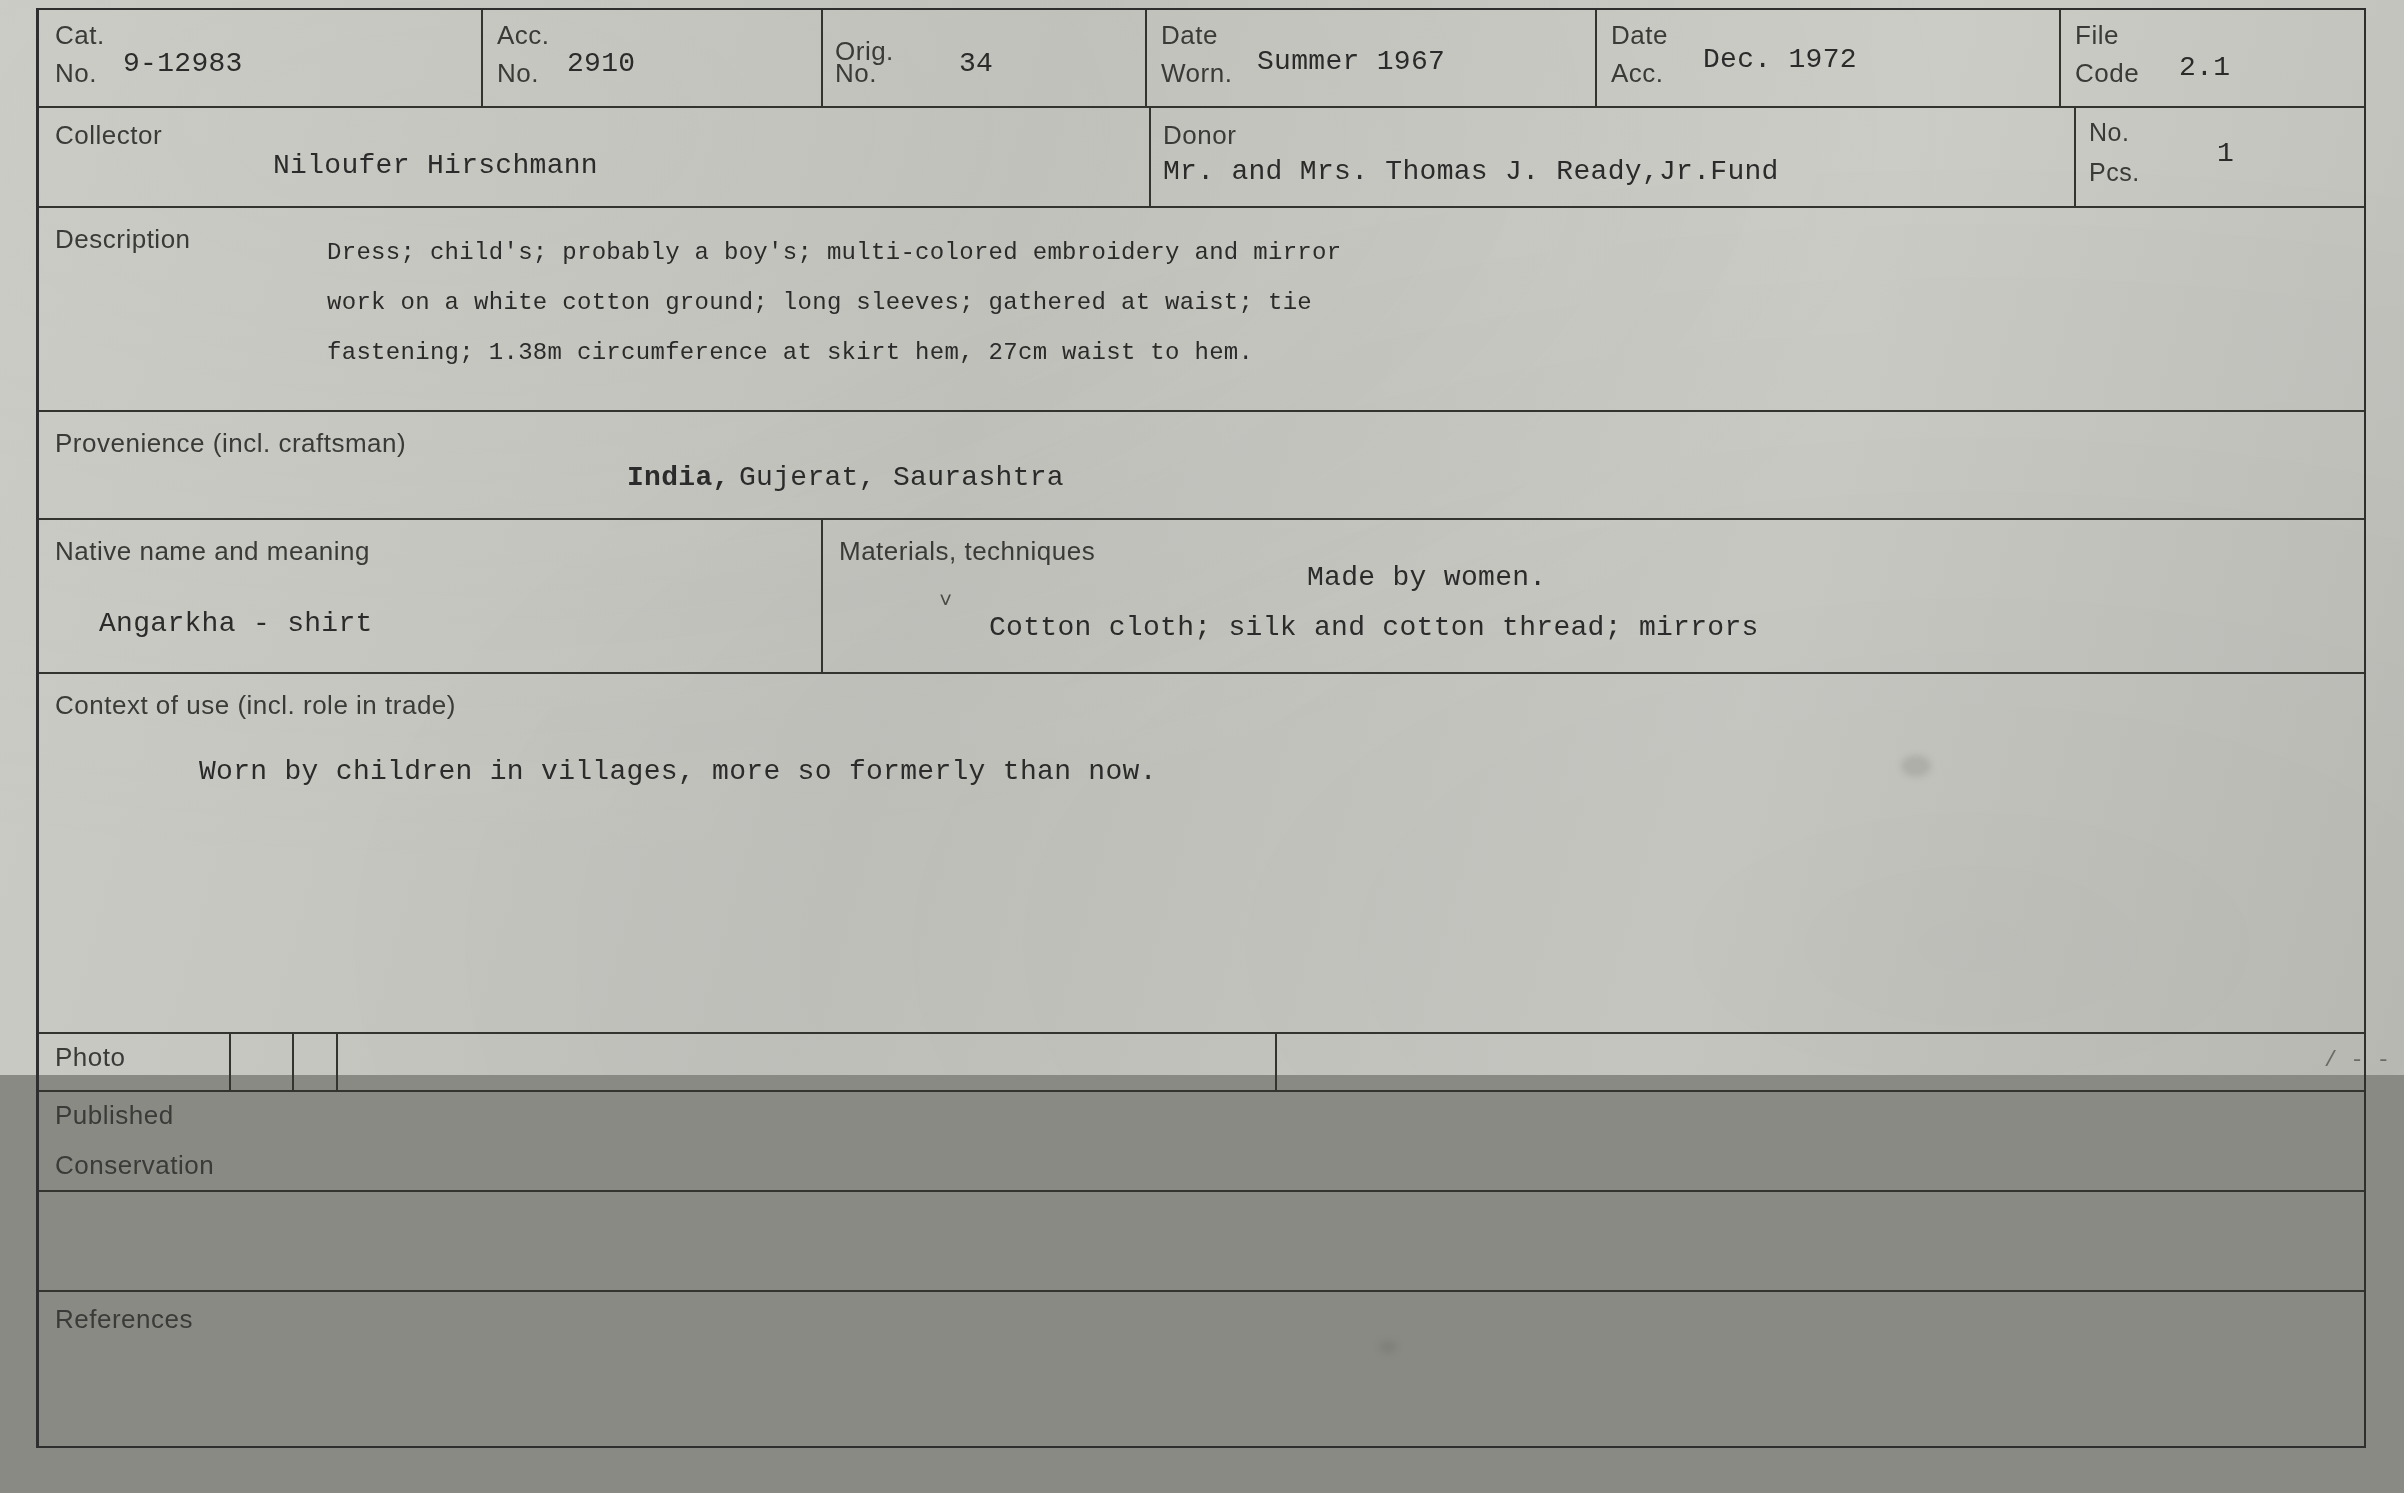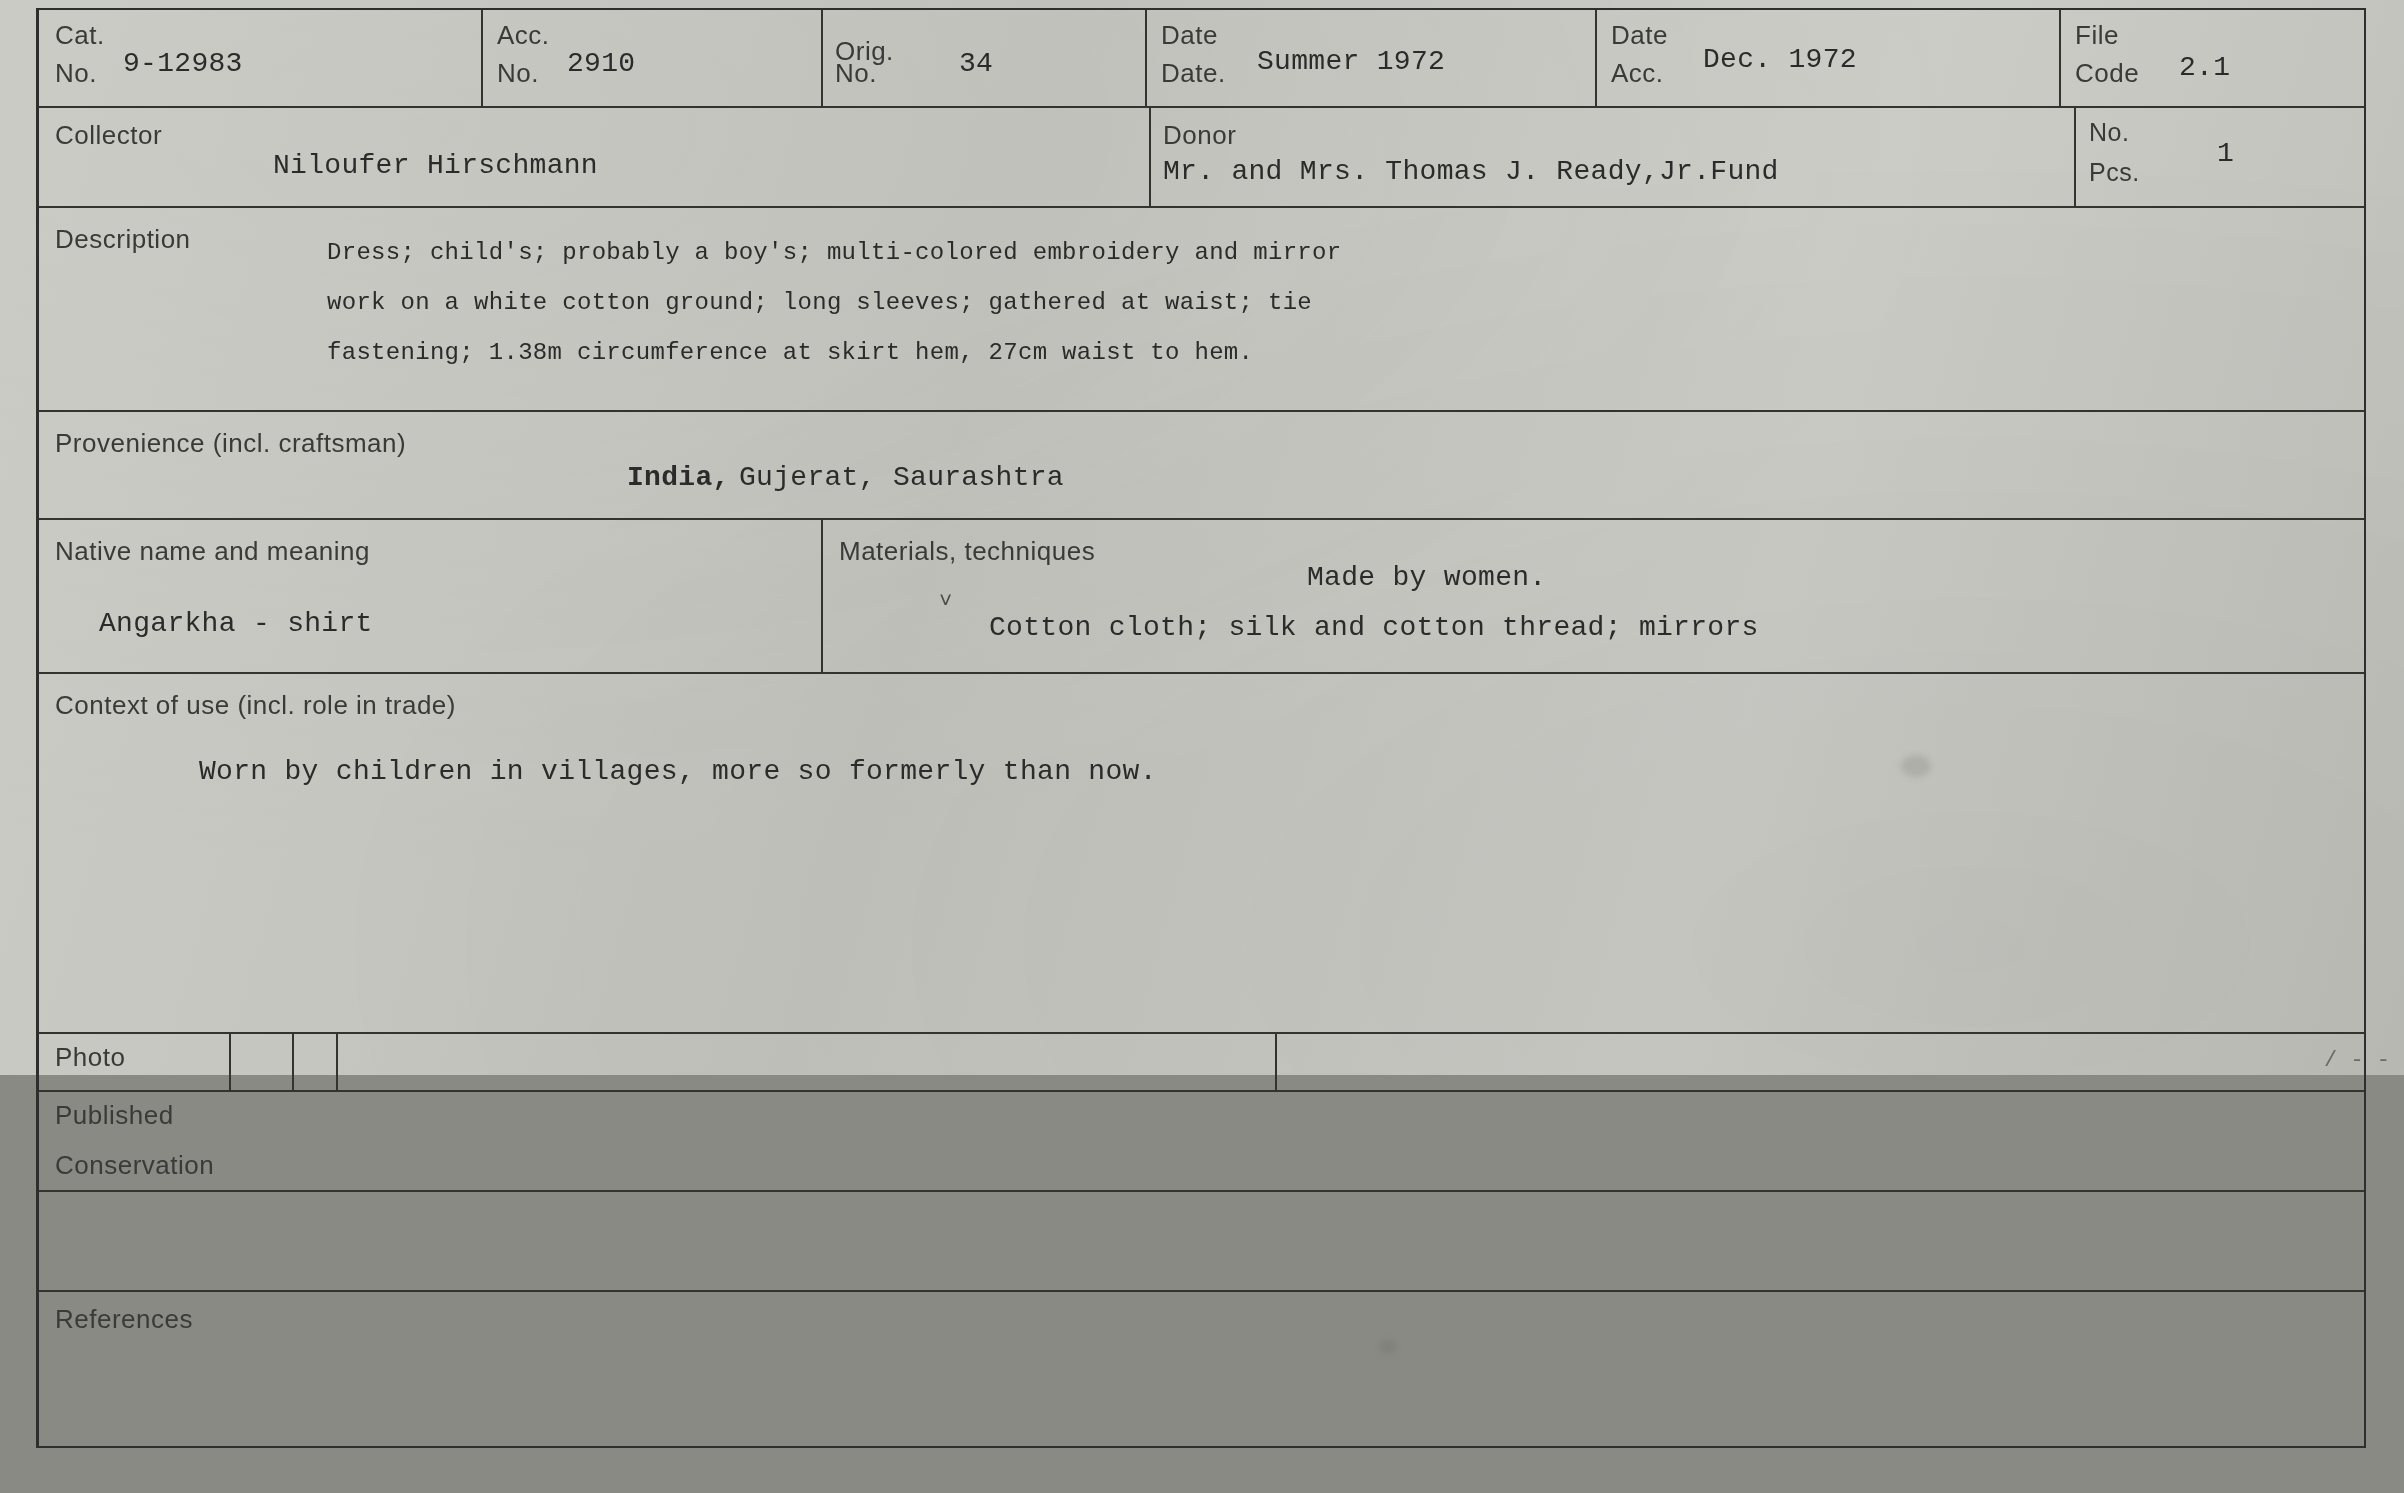--- a/index.html
+++ b/index.html
@@ -140,22 +140,22 @@
 
     <div class="lbl" style="left:458px;top:10px;">Acc.</div>
     <div class="lbl" style="left:458px;top:48px;">No.</div>
     <div class="tw" style="left:528px;top:38px;">2910</div>
 
     <div class="lbl" style="left:796px;top:10px;margin-top:16px;">Orig.</div>
     <div class="lbl" style="left:796px;top:48px;">No.</div>
     <div class="tw" style="left:920px;top:38px;">34</div>
 
     <div class="lbl" style="left:1122px;top:10px;">Date</div>
-    <div class="lbl" style="left:1122px;top:48px;">Date.</div>
-    <div class="tw" style="left:1218px;top:36px;">Summer 1972</div>
+    <div class="lbl" style="left:1122px;top:48px;">Worn.</div>
+    <div class="tw" style="left:1218px;top:36px;">Summer 1967</div>
 
     <div class="lbl" style="left:1572px;top:10px;">Date</div>
     <div class="lbl" style="left:1572px;top:48px;">Acc.</div>
     <div class="tw" style="left:1664px;top:34px;">Dec. 1972</div>
 
     <div class="lbl" style="left:2036px;top:10px;">File</div>
     <div class="lbl" style="left:2036px;top:48px;">Code</div>
     <div class="tw" style="left:2140px;top:42px;">2.1</div>
 
     <div class="lbl" style="left:16px;top:110px;">Collector</div>

